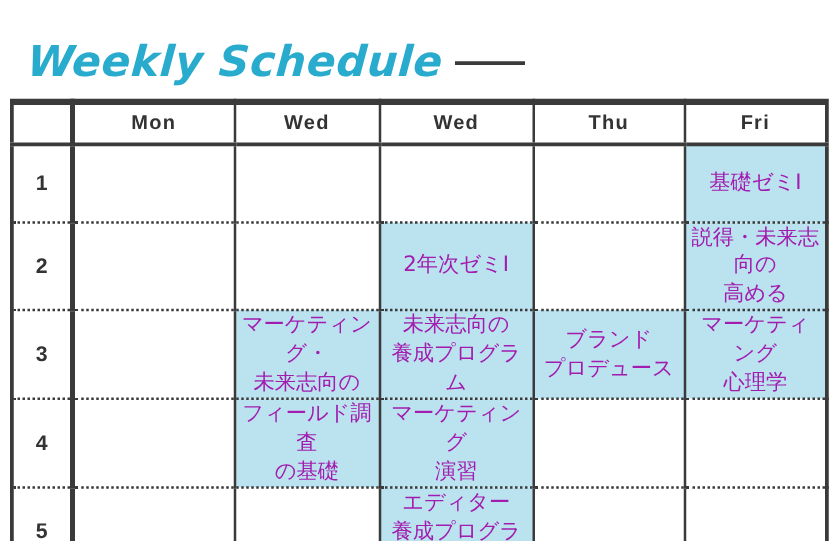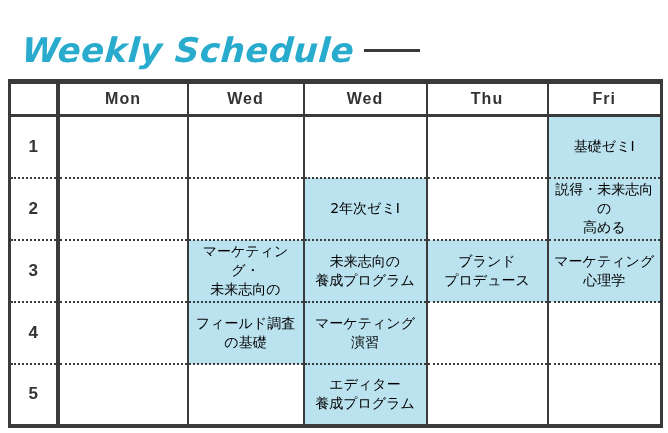--- a/index.html
+++ b/index.html
@@ -122,23 +122,23 @@
   }
 
   td.numcell {
     font-size: 17px;
     font-weight: bold;
     color: #333333;
     background: #ffffff;
   }
 
   td.slot {
-    font-size: 14px;
+    font-size: 17px;
     line-height: 1.35;
-    color: #000000;
+    color: #a21caf;
     background: #ffffff;
     font-family: "DejaVu Sans", "Liberation Sans", sans-serif;
   }
 
   td.slot.filled {
     background: #bbe2ef;
   }
 
   td.slot .slot-text {
     display: block;

